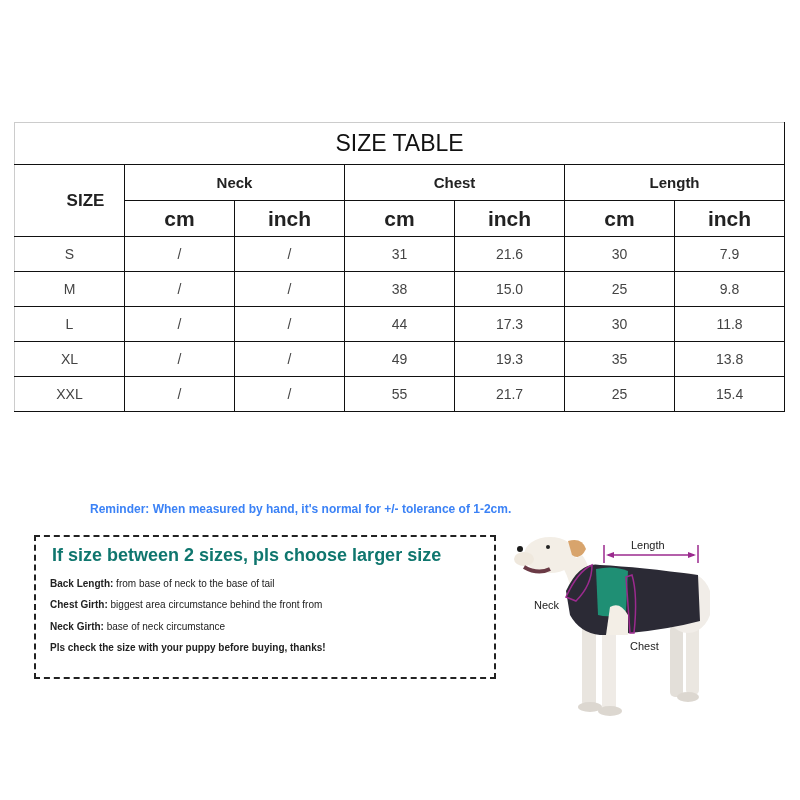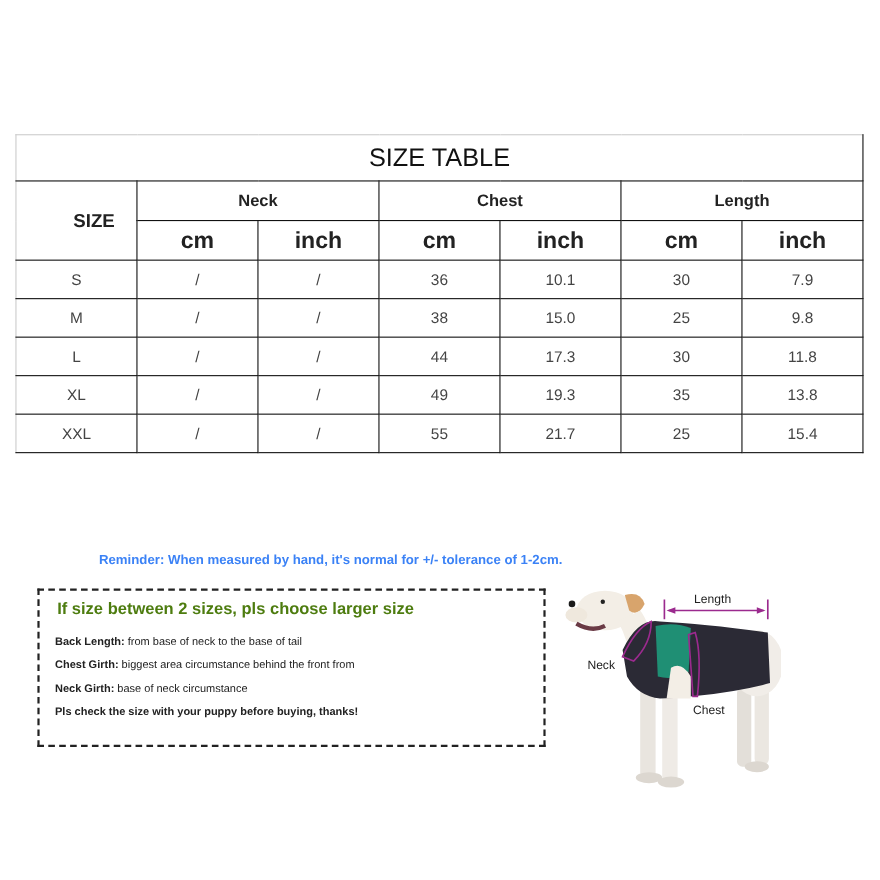--- a/index.html
+++ b/index.html
@@ -7,21 +7,21 @@
   .size-table { position:absolute; left:14px; top:122px; width:770px; border-collapse:collapse; table-layout:fixed; }
   .size-table td { border:1px solid #111; text-align:center; padding:0;margin-top:36px; }
   .size-table .title-cell { height:41px; font-size:23px; color:#111; border-top:1px solid #ccc; border-left:1px solid #ccc; }
   .size-table .grp { height:35px; font-size:15px; font-weight:bold; color:#222; }
   .size-table .sizehdr { font-size:17px; font-weight:bold; color:#222;padding-left:32px; }
   .size-table .unit { height:35px; font-size:21px; font-weight:bold; color:#222; }
   .size-table .cell { height:34px; font-size:14px; color:#444; }
   .size-table tr.first-col td:first-child, .size-table td.leftcol { border-left:1px solid #ccc; }
   .reminder { position:absolute; left:90px; top:502px; font-size:12px; font-weight:bold; color:#3b82f6; white-space:nowrap; }
   .notebox { position:absolute; left:34px; top:535px; width:462px; height:144px; border:2.5px dashed #222; box-sizing:border-box; }
-  .note-head { position:absolute; left:16px; top:8px; font-size:15px; font-weight:bold; color:#4d7c0f; white-space:nowrap; }
+  .note-head { position:absolute; left:16px; top:8px; font-size:18px; font-weight:bold; color:#0f766e; white-space:nowrap; }
   .note-line { position:absolute; left:14px; font-size:10px; color:#222; white-space:nowrap; }
   .note-line b { font-weight:bold; }
   .dog { position:absolute; left:510px; top:525px; width:200px; height:200px; }
   .lbl { position:absolute; font-size:11px; color:#222; }
 </style>
 </head>
 <body>
 
 <table class="size-table">
   <colgroup>
@@ -48,22 +48,22 @@
     <td class="unit">inch</td>
     <td class="unit">cm</td>
     <td class="unit">inch</td>
     <td class="unit">cm</td>
     <td class="unit">inch</td>
   </tr>
   <tr>
     <td class="cell leftcol">S</td>
     <td class="cell">/</td>
     <td class="cell">/</td>
-    <td class="cell">36</td>
-    <td class="cell">10.1</td>
+    <td class="cell">31</td>
+    <td class="cell">21.6</td>
     <td class="cell">30</td>
     <td class="cell">7.9</td>
   </tr>
   <tr>
     <td class="cell leftcol">M</td>
     <td class="cell">/</td>
     <td class="cell">/</td>
     <td class="cell">38</td>
     <td class="cell">15.0</td>
     <td class="cell">25</td>

